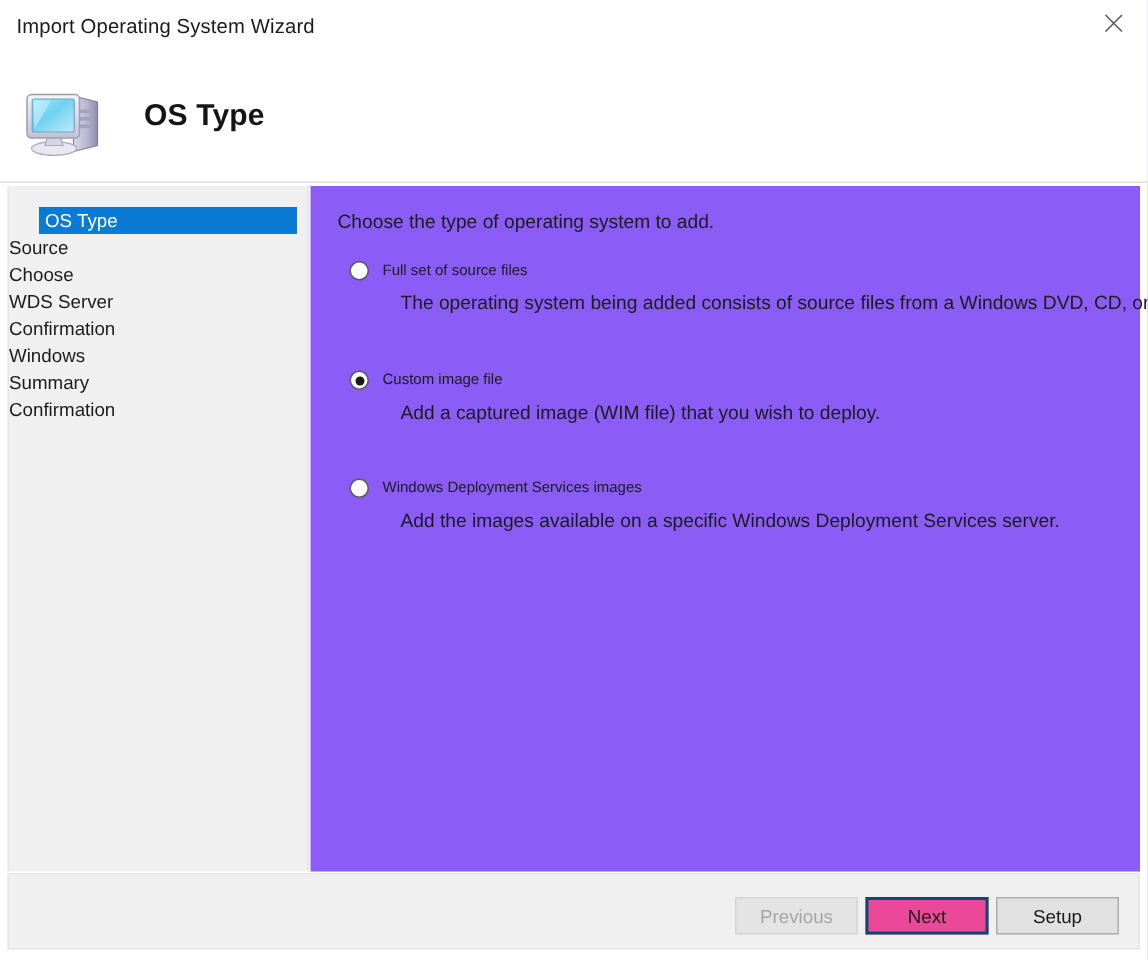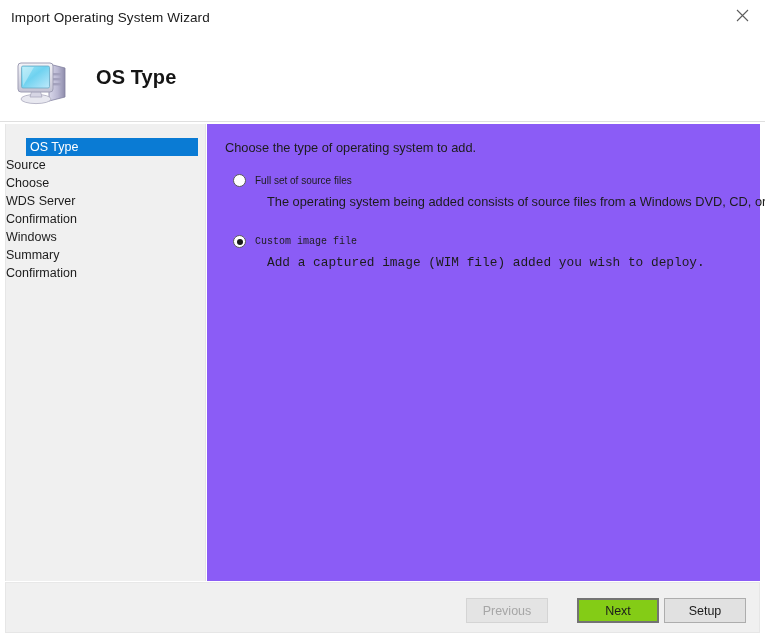--- a/index.html
+++ b/index.html
@@ -223,24 +223,24 @@
     justify-content: center;
     cursor: default;
     padding: 0;
   }
   .btn.disabled {
     color: #a6a6a6;
     background: #e4e4e4;
     border-color: #d4d4d4;
   }
   .btn.default {
-    border: 2px solid #737373;
-    background: #84cc16;
-  }
-  #btn-previous { left: 460px; }
+    border: 2px solid #0c4a6e;
+    background: #ec4899;
+  }
+  #btn-previous { left: 484px; }
   #btn-next     { left: 571px; }
   #btn-cancel   { left: 658px; }
 </style>
 </head>
 <body>
 
 <div class="window">
 
   <div class="titlebar">
     <div class="titlebar-text">Import Operating System Wizard</div>
@@ -323,30 +323,37 @@
       <div class="prompt">Choose the type of operating system to add.</div>
 
       <div class="option" style="top:48px;">
         <div class="option-row">
           <span class="radio"></span>
           <span class="option-label">Full set of source files</span>
         </div>
         <div class="option-desc">The operating system being added consists of source files from a Windows DVD, CD, or equivalent.</div>
       </div>
 
-      <div class="option" style="top:109px;font-family:Liberation Mono, monospace;">
+      <div class="option" style="top:121px;">
         <div class="option-row">
           <span class="radio">
             <span class="dot"></span>
           </span>
           <span class="option-label">Custom image file</span>
         </div>
-        <div class="option-desc">Add a captured image (WIM file) added you wish to deploy.</div>
+        <div class="option-desc">Add a captured image (WIM file) that you wish to deploy.</div>
       </div>
 
+      <div class="option" style="top:193px;">
+        <div class="option-row">
+          <span class="radio"></span>
+          <span class="option-label">Windows Deployment Services images</span>
+        </div>
+        <div class="option-desc">Add the images available on a specific Windows Deployment Services server.</div>
+      </div>
     </div>
   </div>
 
   <div class="footer">
     <div class="btn disabled" id="btn-previous">Previous</div>
     <div class="btn default" id="btn-next">Next</div>
     <div class="btn" id="btn-cancel">Setup</div>
   </div>
 
 </div>

